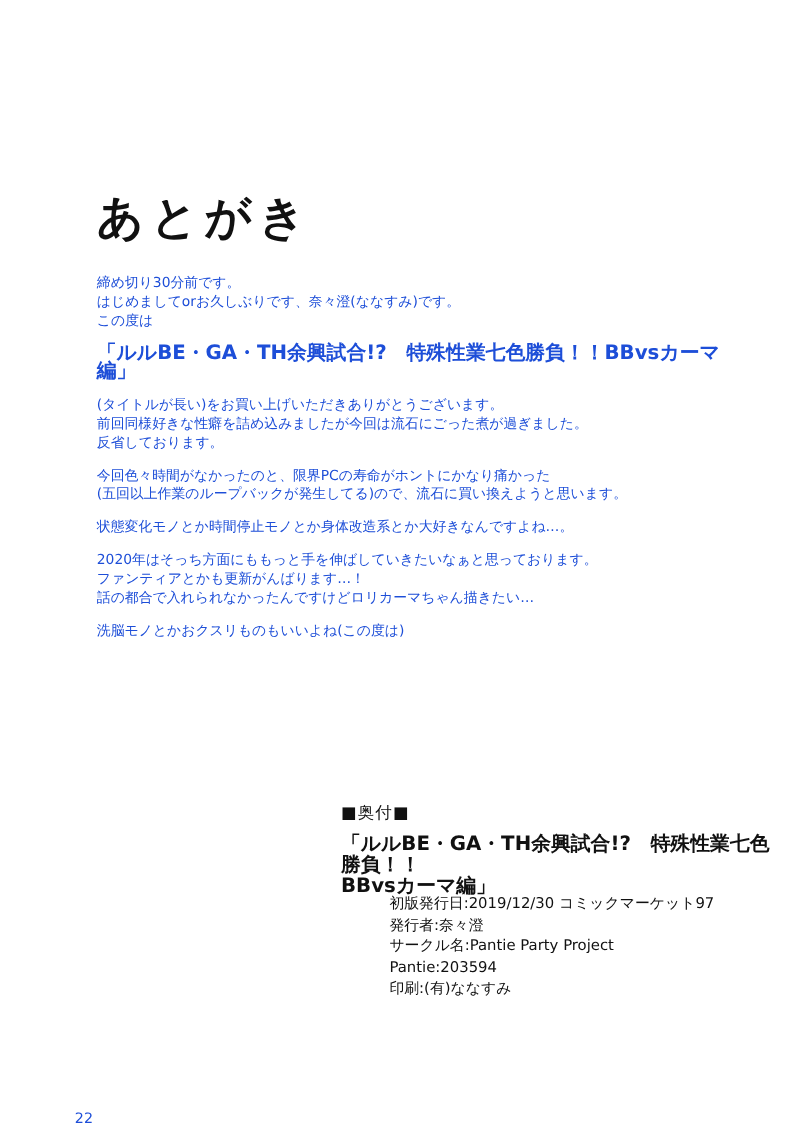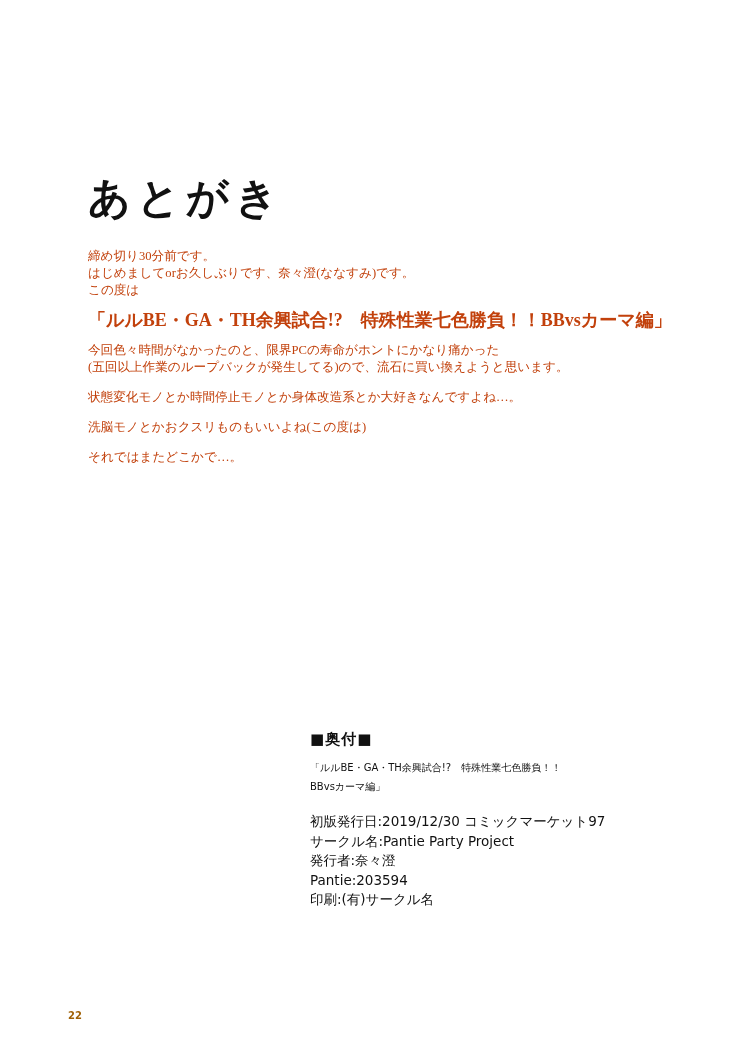--- a/index.html
+++ b/index.html
@@ -32,95 +32,99 @@
     color: #111111;
     font-family: "DejaVu Sans", "Liberation Sans", sans-serif;
   }
   .body-block {
     position: absolute;
     left: 88px;
     top: 236px;
     width: 600px;
     font-size: 12.6px;
     line-height: 17px;
-    color: #c2410c;
-    font-family: Liberation Serif, serif;
+    color: #1d4ed8;
   }
   .para {
     margin: 0 0 13px 0;
     white-space: pre-wrap;
   }
   .para.bold {
     font-weight: bold;
     font-size: 18px;
   }
   .colophon-head {
     position: absolute;
     left: 310px;
     top: 718px;
     font-size: 15px;
-    font-weight: bold;
+    font-weight: normal;
     letter-spacing: 1px;
   }
   .colophon-title {
     position: absolute;
     left: 310px;
     top: 746px;
-    font-size: 10px;
+    font-size: 18px;
     line-height: 19px;
-    font-weight: normal;
+    font-weight: bold;
     width: 400px;
     white-space: pre-wrap;
   }
   .colophon-list {
     position: absolute;
     left: 310px;
     top: 800px;
     font-size: 13.5px;
     line-height: 19.5px;
     width: 400px;
   }
   .colophon-list div {
     white-space: pre;
+    margin-left: 44px;
   }
   .page-number {
     position: absolute;
     left: 68px;
     top: 998px;
-    font-size: 10px;
-    color: #a16207;
-    font-weight: bold;
+    font-size: 13px;
+    color: #1d4ed8;
   }
 </style>
 </head>
 <body>
 
 <div class="page">
 
   <div class="title">あとがき</div>
 
   <div class="body-block">
     <p class="para">締め切り30分前です。
 はじめましてorお久しぶりです、奈々澄(ななすみ)です。
 この度は</p>
     <p class="para bold">「ルルBE・GA・TH余興試合!?　特殊性業七色勝負！！BBvsカーマ編」</p>
+    <p class="para">(タイトルが長い)をお買い上げいただきありがとうございます。
+前回同様好きな性癖を詰め込みましたが今回は流石にごった煮が過ぎました。
+反省しております。</p>
     <p class="para">今回色々時間がなかったのと、限界PCの寿命がホントにかなり痛かった
 (五回以上作業のループバックが発生してる)ので、流石に買い換えようと思います。</p>
     <p class="para">状態変化モノとか時間停止モノとか身体改造系とか大好きなんですよね…。</p>
+    <p class="para">2020年はそっち方面にももっと手を伸ばしていきたいなぁと思っております。
+ファンティアとかも更新がんばります…！
+話の都合で入れられなかったんですけどロリカーマちゃん描きたい…</p>
     <p class="para">洗脳モノとかおクスリものもいいよね(この度は)</p>
-    <p class="para">それではまたどこかで…。</p>
   </div>
 
   <div class="colophon-head">■奥付■</div>
   <div class="colophon-title">「ルルBE・GA・TH余興試合!?　特殊性業七色勝負！！
 BBvsカーマ編」</div>
 
   <div class="colophon-list">
     <div>初版発行日:2019/12/30 コミックマーケット97</div>
+    <div>発行者:奈々澄</div>
     <div>サークル名:Pantie Party Project</div>
-    <div>発行者:奈々澄</div>
     <div>Pantie:203594</div>
-    <div>印刷:(有)サークル名</div>
+    <div>印刷:(有)ななすみ</div>
   </div>
 
   <div class="page-number">22</div>
 
 </div>
 
 </body></html>

